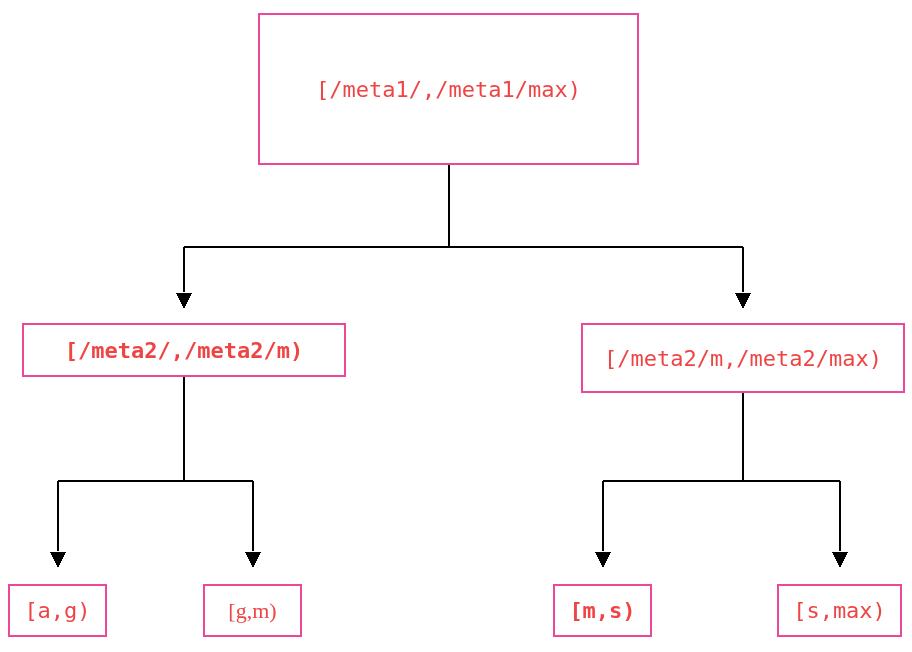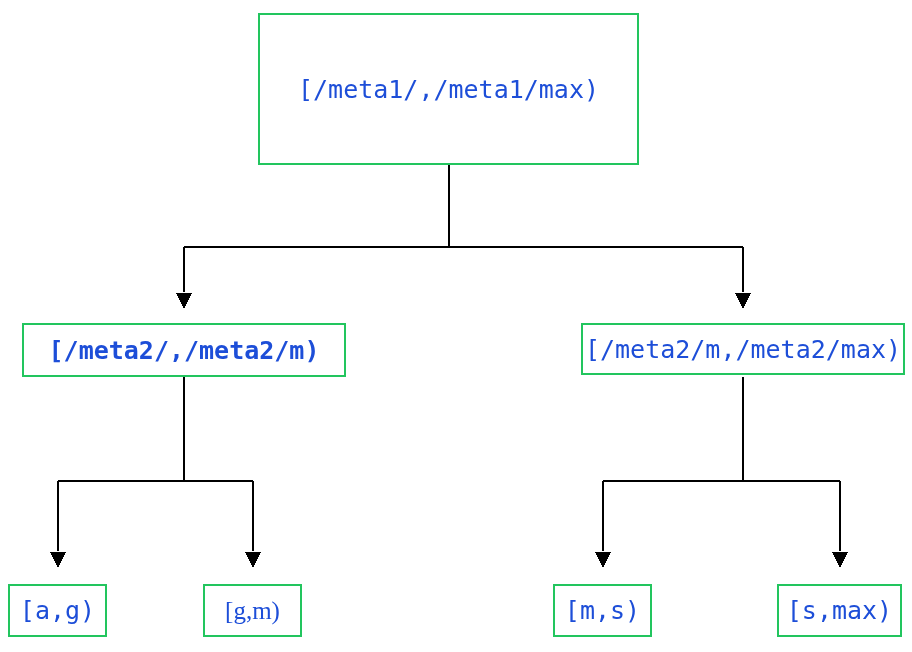--- a/index.html
+++ b/index.html
@@ -18,36 +18,36 @@
   .connectors {
     position: absolute;
     top: 0;
     left: 0;
     width: 912px;
     height: 652px;
   }
   .node {
     position: absolute;
     box-sizing: border-box;
-    border: 2px solid #22c55e;
+    border: 2px solid #ec4899;
     background: #ffffff;
     display: flex;
     align-items: center;
     justify-content: center;
-    font-size: 25px;
-    color: #1d4ed8;
+    font-size: 22px;
+    color: #ef4444;
     white-space: nowrap;
     letter-spacing: 0;
   }
   .node-root  { left: 258px; top: 13px;  width: 381px; height: 152px; }
   .node-l2a   { left: 22px;  top: 323px; width: 324px; height: 54px; font-weight: bold; }
-  .node-l2b   { left: 581px; top: 323px; width: 324px; height: 52px; }
+  .node-l2b   { left: 581px; top: 323px; width: 324px; height: 70px; }
   .node-leaf1 { left: 8px;   top: 584px; width: 99px;  height: 53px; }
   .node-leaf2 { left: 203px; top: 584px; width: 99px;  height: 53px; font-family: Liberation Serif, serif; }
-  .node-leaf3 { left: 553px; top: 584px; width: 99px;  height: 53px; }
+  .node-leaf3 { left: 553px; top: 584px; width: 99px;  height: 53px; font-weight: bold; }
   .node-leaf4 { left: 777px; top: 584px; width: 125px; height: 53px; text-align: center; }
 </style>
 </head>
 <body>
 
 <div class="canvas">
 
   <svg class="connectors" viewBox="0 0 912 652" xmlns="http://www.w3.org/2000/svg" shape-rendering="crispEdges">
 
     <g stroke="#000000" stroke-width="2" fill="none">

